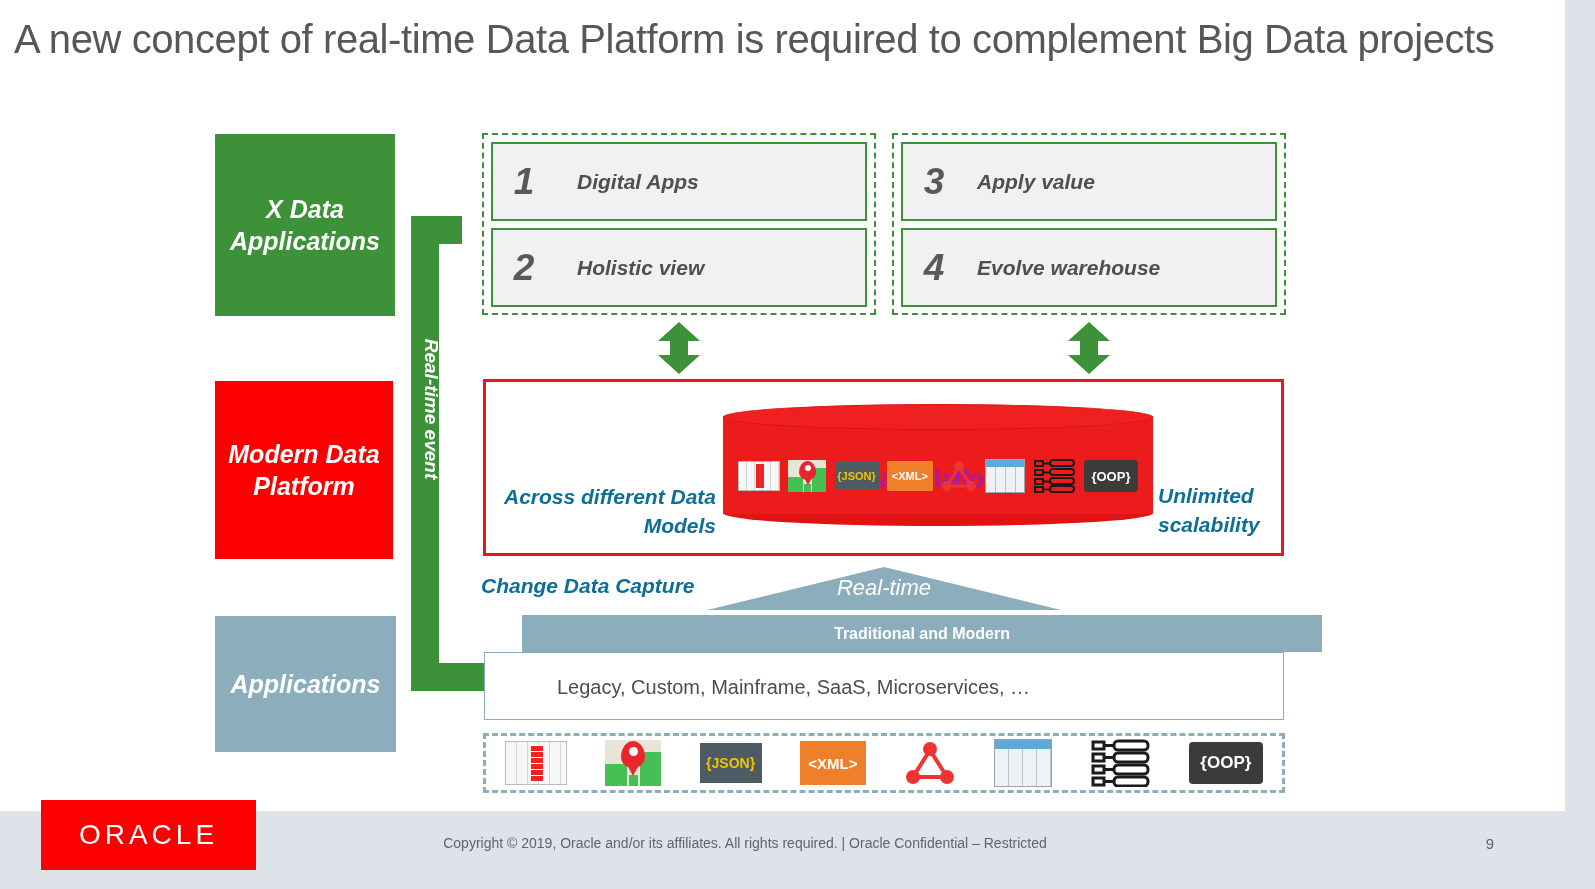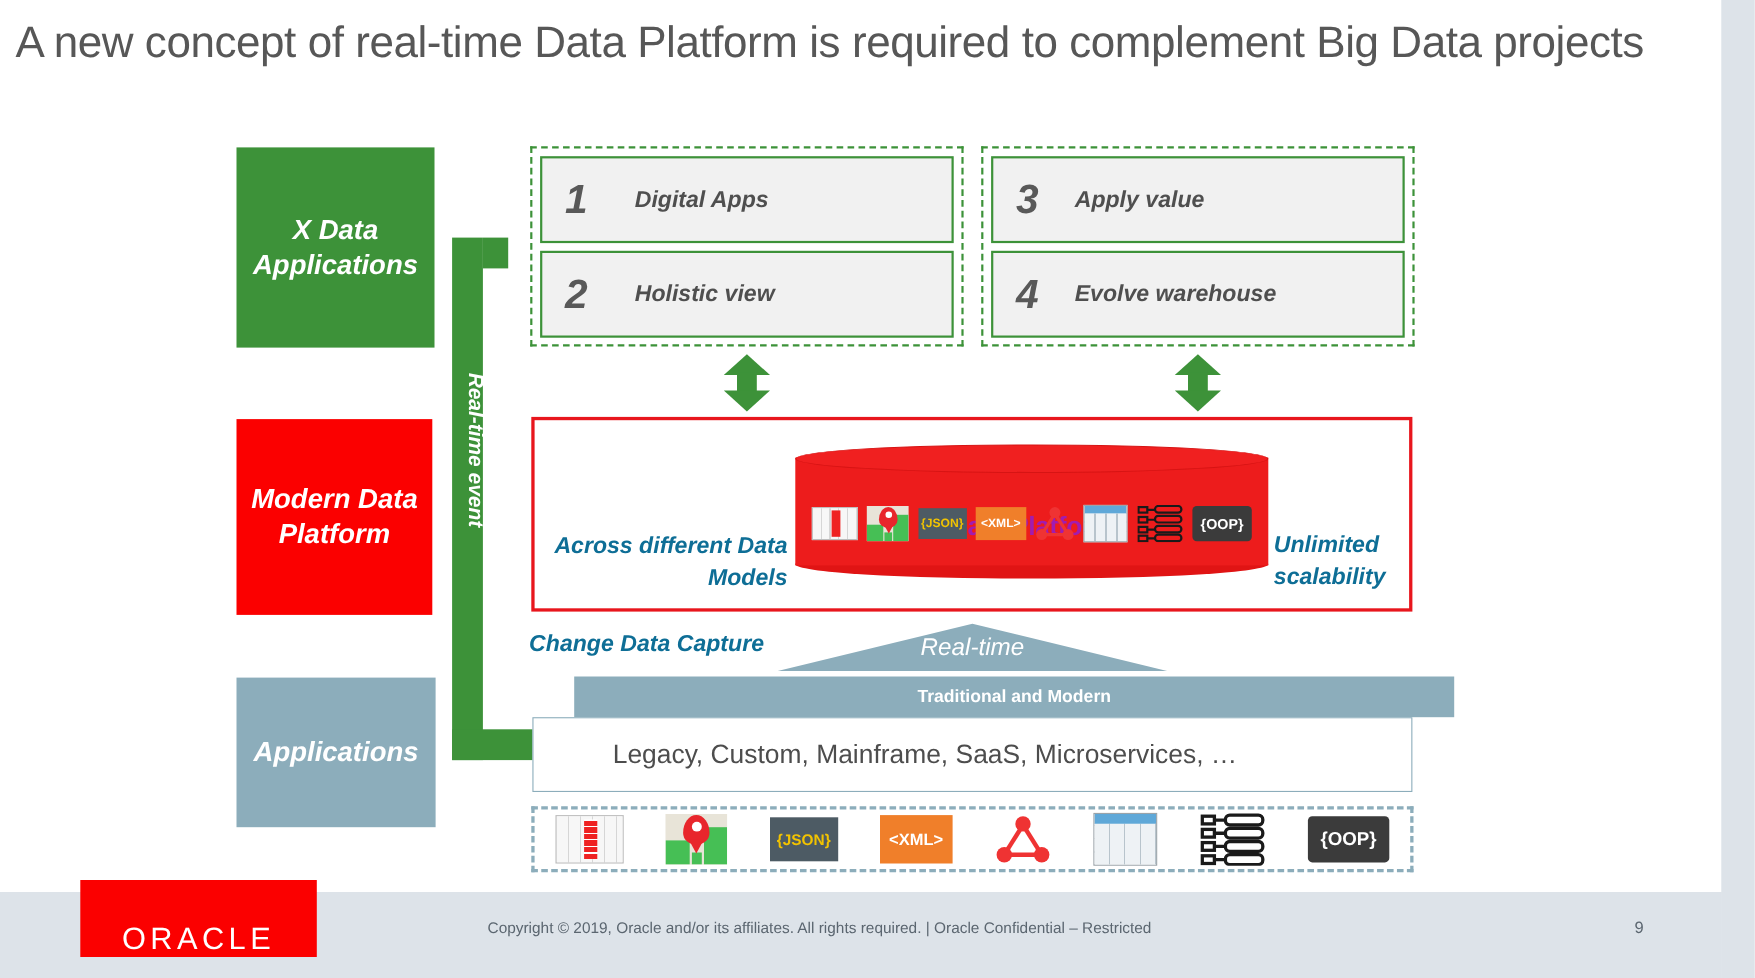--- a/index.html
+++ b/index.html
@@ -149,32 +149,32 @@
     color:#ffffff;font-size:22px;font-style:italic;
   }
   
   #band-trad{
     position:absolute;left:484px;top:615px;width:800px;height:37px;background:#8cadbb;
     color:#ffffff;font-size:16px;font-weight:bold;text-align:center;line-height:37px;margin-left:38px;
   }
   #band-legacy{
     position:absolute;left:484px;top:652px;width:800px;height:68px;
     border:1px solid #8cadbb;box-sizing:border-box;background:#ffffff;
-    color:#4d4d4d;font-size:24px;line-height:68px;padding-left:72px;
+    color:#4d4d4d;font-size:20px;line-height:68px;padding-left:72px;
   }
   
   #icon-strip{
     position:absolute;left:483px;top:733px;width:802px;height:60px;
     border:3px dashed #8cadbb;box-sizing:border-box;
     display:flex;align-items:center;justify-content:space-around;background:#ffffff;
   }
   
   #oracle-logo{
     position:absolute;left:41px;top:800px;width:215px;height:70px;background:#fb0000;
-    display:flex;align-items:flex-end;justify-content:center;margin-left:32px;
+    display:flex;align-items:center;justify-content:center;
   }
   #oracle-logo .wordmark{
     color:#ffffff;font-size:28px;letter-spacing:4px;font-family:"Liberation Sans",sans-serif;
   }
   #footer-copy{
     position:absolute;left:0;top:835px;width:1490px;text-align:center;
     color:#5b6670;font-size:14px;
   }
   #footer-page{
     position:absolute;left:1460px;top:835px;width:60px;text-align:center;

